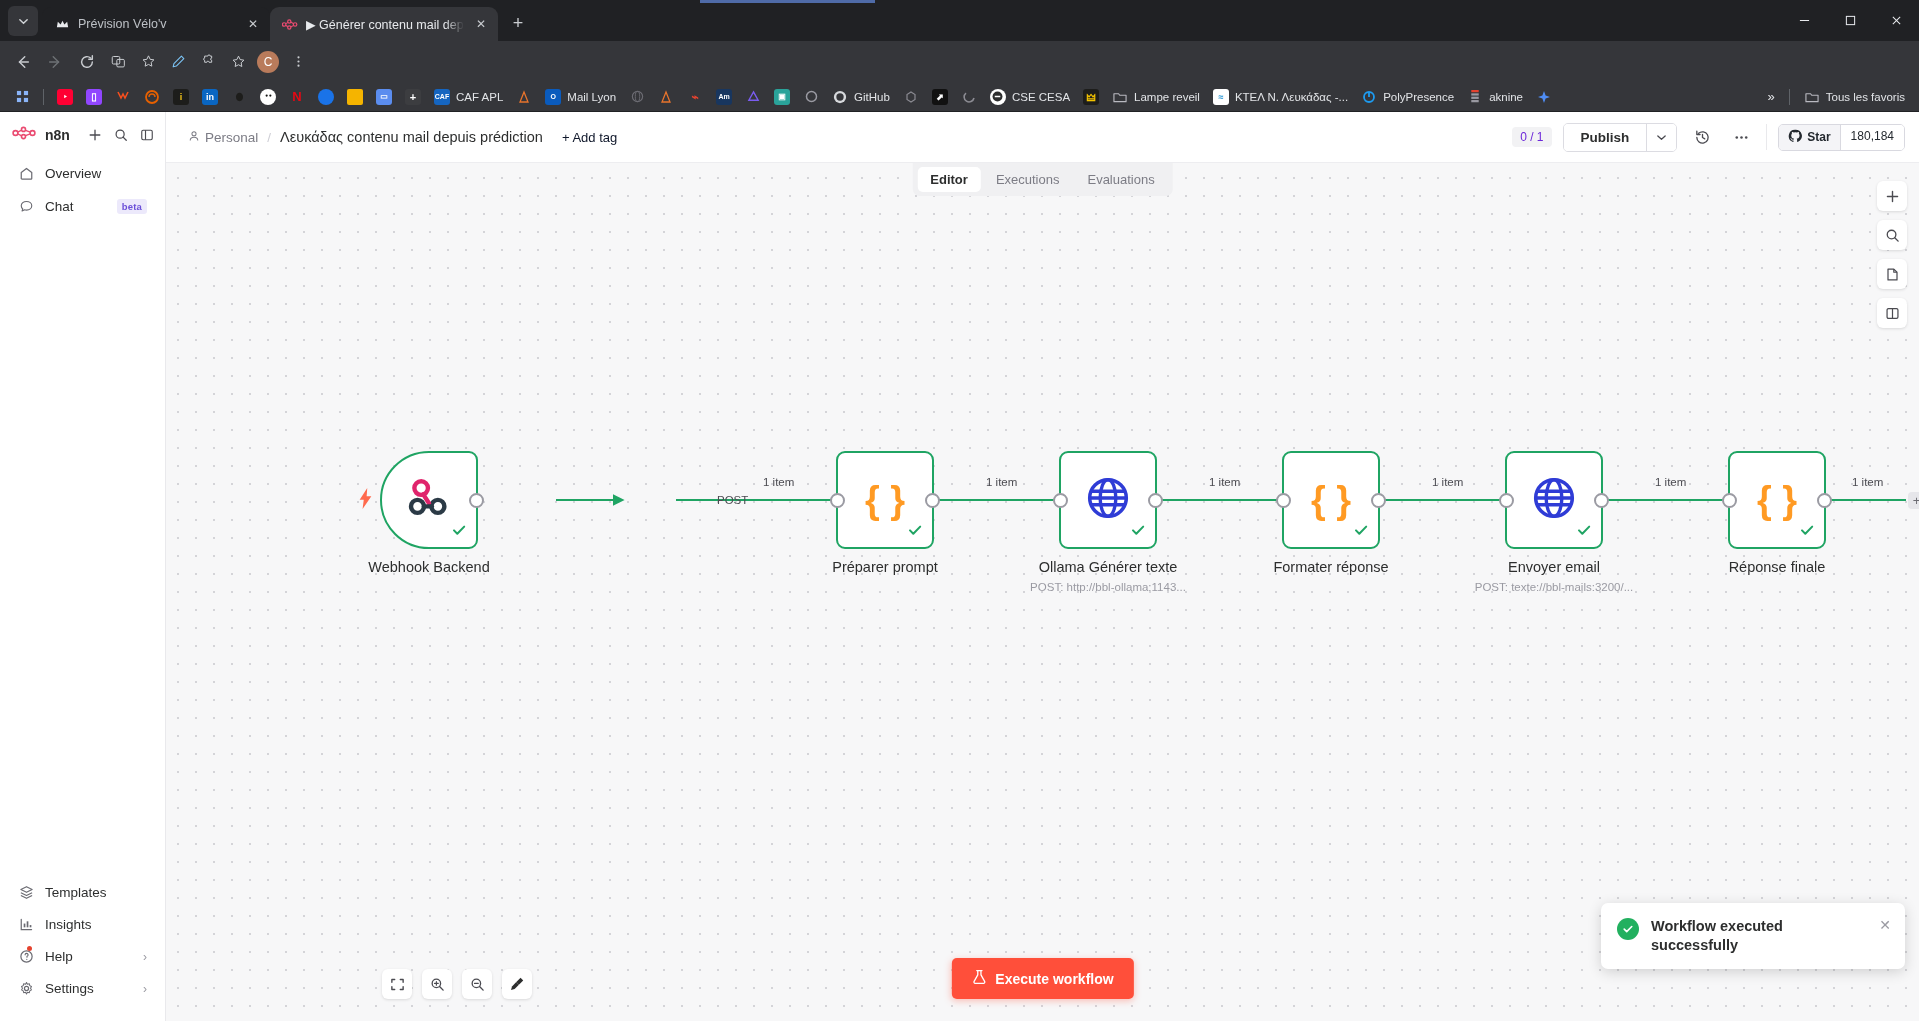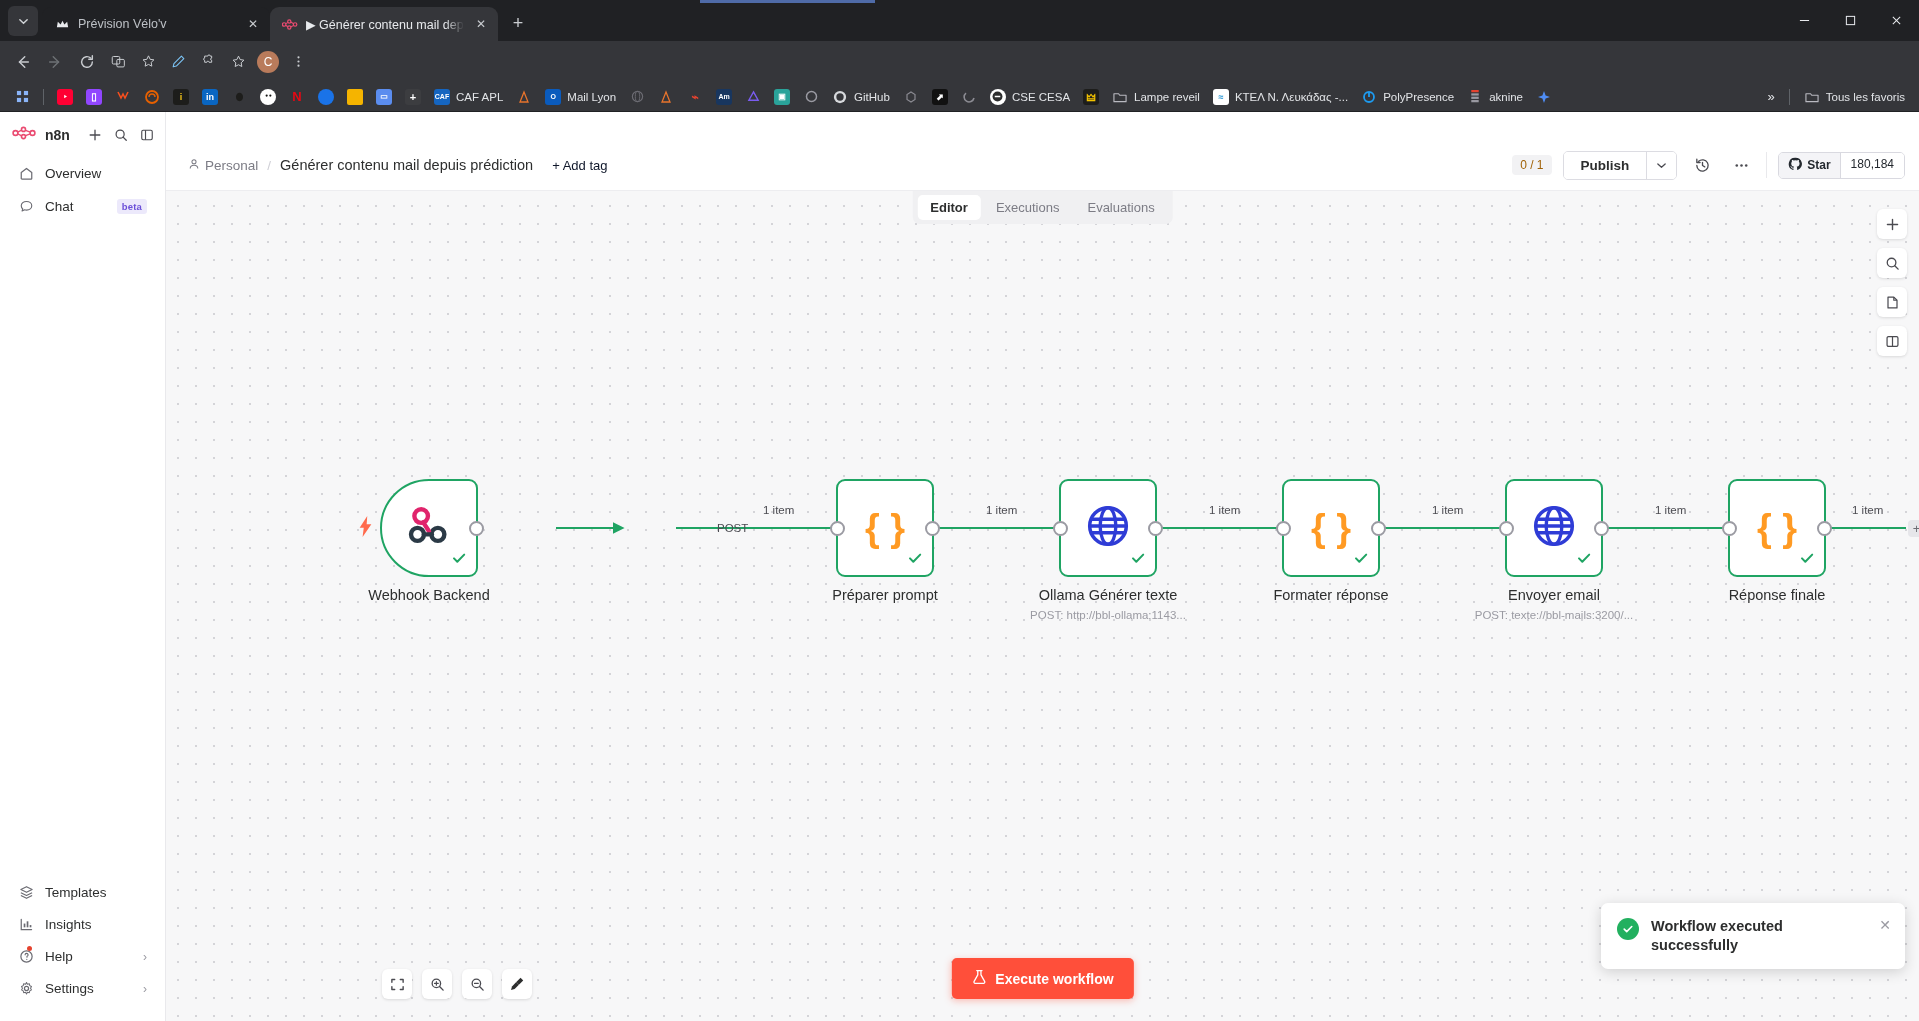--- a/index.html
+++ b/index.html
@@ -94,33 +94,33 @@
   .sb-item .sbico { width: 17px; height: 17px; flex: 0 0 17px; display:flex;align-items:center;justify-content:center; color:#6b6b72;}
   .sb-item .sblabel { flex: 1 1 auto; white-space: nowrap; }
   .badge-beta { background: #ece9fb; color: #6b4fd8; font-size: 9.5px; font-weight: 700;
     padding: 2px 5px; border-radius: 3px; letter-spacing: .2px;}
   .chev { color: #9a9aa2; font-size: 12px; }
   .sb-spacer { flex: 1 1 auto; }
   .sb-bottom { padding-bottom: 4px; }
   .reddot { position: absolute; width: 5px; height: 5px; border-radius: 50%; background: #e5432f;
     left: 21px; top: 5px; }
 
-  .main { flex: 1 1 auto; display: flex; flex-direction: column; min-width: 0; margin-top: 28px; }
+  .main { flex: 1 1 auto; display: flex; flex-direction: column; min-width: 0; }
 
   .wf-header {
     height: 50px; flex: 0 0 50px; display: flex; align-items: center; background: #fff;
     padding: 0 14px 0 22px; gap: 10px;
   }
   .crumbs { display: flex; align-items: center; gap: 9px; font-size: 13.5px; }
   .crumb-personal { display: flex; align-items: center; gap: 5px; color: #7c7c85; cursor: pointer; }
   .crumb-sep { color: #cfcfd6; }
   .wf-title { color: #2d2e2e; font-size: 14.5px; }
   .add-tag { color: #0f172a; font-size: 13px; cursor: pointer; margin-left: 10px; }
   .hdr-right { margin-left: auto; display: flex; align-items: center; gap: 11px; }
-  .counter { background: #f2f2f4; color: #a16207; font-size: 12px; padding: 3px 8px; border-radius: 4px; }
+  .counter { background: #f2f2f4; color: #6d28d9; font-size: 12px; padding: 3px 8px; border-radius: 4px; }
   .publish-group { display: flex; border: 1px solid #dcdce2; border-radius: 5px; overflow: hidden; }
   .publish-btn { padding: 6px 17px; font-size: 13.5px; color: #2d2e2e; background: #fff; cursor: pointer; font-weight: 600;}
   .publish-caret { padding: 6px 9px; border-left: 1px solid #dcdce2; background: #fff; cursor: pointer;
     color: #4b4b51; font-size: 11px; display:flex;align-items:center; }
   .hdr-icon { width: 28px; height: 28px; border-radius: 5px; display:flex;align-items:center;justify-content:center;
     color: #4b4b51; cursor: pointer; }
   .hdr-divider { width: 1px; height: 26px; background: #e9e9ec; }
   .star-group { display: flex; border: 1px solid #d9d9e0; border-radius: 5px; overflow: hidden; font-size: 12px;}
   .star-left { background: #f4f4f7; padding: 4px 9px; display: flex; align-items: center; gap: 5px;
     color: #24292f; cursor: pointer; font-weight: 600; }
@@ -652,21 +652,21 @@
           <span class="crumb-personal">
             <span>
               <svg width="12" height="12" viewBox="0 0 14 14">
                   <circle cx="7" cy="4.4" r="2.4" fill="none" stroke="#7c7c85" stroke-width="1.2"></circle>
                   <path d="M2.6 12.2c0-2.4 2-3.7 4.4-3.7s4.4 1.3 4.4 3.7" fill="none" stroke="#7c7c85" stroke-width="1.2"></path>
                 </svg>
             </span>
             <span>Personal</span>
           </span>
           <span class="crumb-sep">/</span>
-          <span class="wf-title">Générer contenu mail depuis prédiction</span>
+          <span class="wf-title">Λευκάδας contenu mail depuis prédiction</span>
           <span class="add-tag">+ Add tag</span>
         </div>
 
         <div class="hdr-right">
           <span class="counter">0 / 1</span>
           <div class="publish-group">
             <div class="publish-btn">Publish</div>
             <div class="publish-caret">
               <svg width="11" height="11" viewBox="0 0 12 12">
                   <path d="M2 4.4l4 3.6 4-3.6" stroke="#4b4b51" stroke-width="1.4" fill="none" stroke-linecap="round" stroke-linejoin="round"></path>

